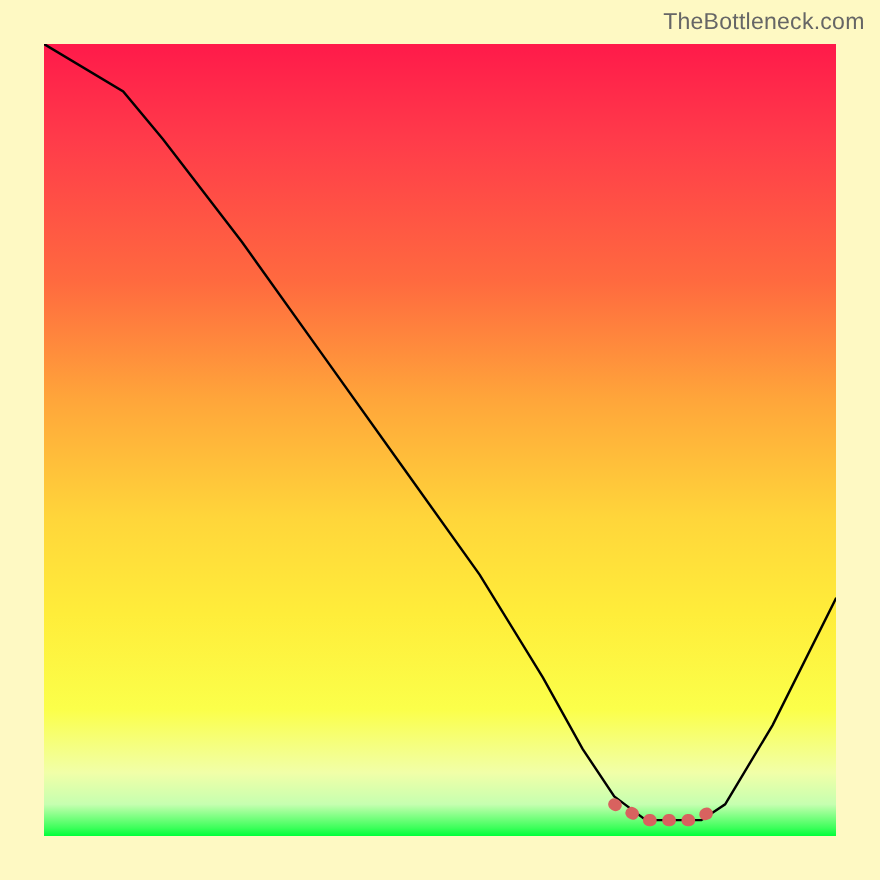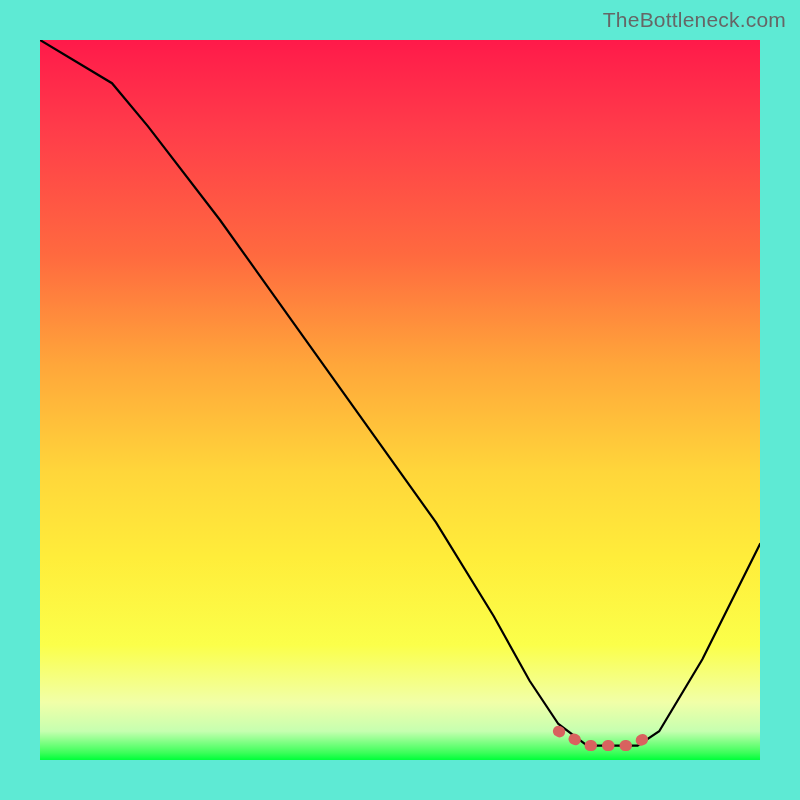--- a/index.html
+++ b/index.html
@@ -8,21 +8,21 @@
     width: 800px;
     height: 800px;
     overflow: hidden;
     background: #000;
     font-family: Arial, Helvetica, sans-serif;
   }
   .frame {
     position: absolute;
     left: 0; top: 0;
     width: 800px; height: 800px;
-    background: #5eead4;
+    background: #fef9c3;
   }
   .plot-area {
     position: absolute;
     left: 40px;
     top: 40px;
     width: 720px;
     height: 720px;
     background: linear-gradient(
       to bottom,
       #ff1a4a 0%,

